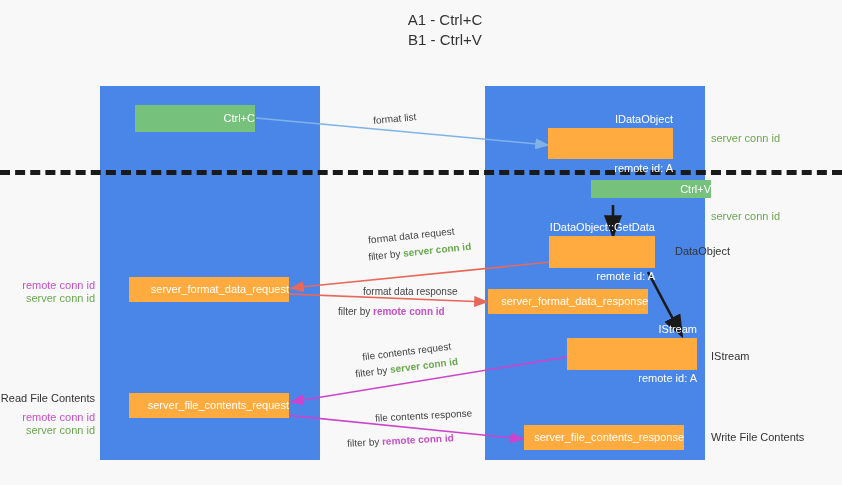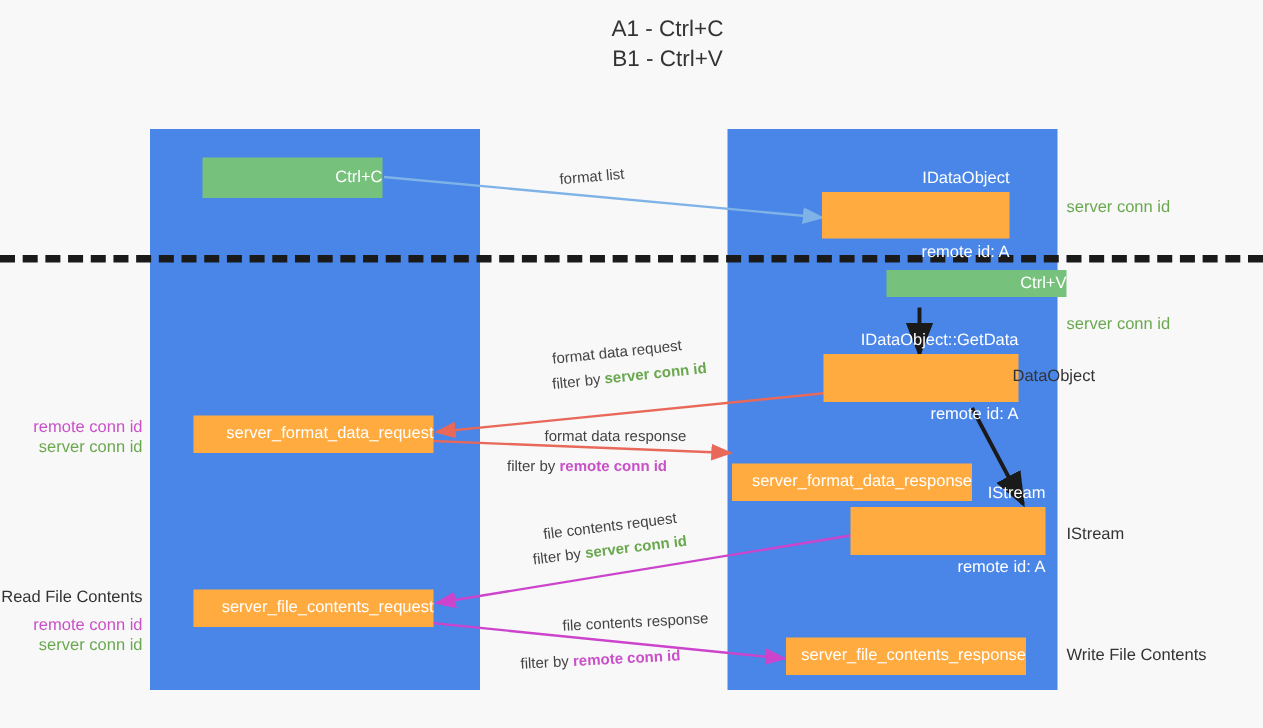--- a/index.html
+++ b/index.html
@@ -85,35 +85,35 @@
 
   <div class="box orange" style="left:548px;top:128px;width:125px;height:31px;">
     <div class="l1">IDataObject</div>
     <div class="l2">remote id: A</div>
   </div>
 
   <div class="box green" style="left:553px;top:180px;width:120px;height:18px;margin-left:38px;">
     <div class="l1">Ctrl+V</div>
   </div>
 
-  <div class="box orange" style="left:549px;top:236px;width:130px;height:32px;">
+  <div class="box orange" style="left:549px;top:236px;width:106px;height:32px;">
     <div class="l1">IDataObject::GetData</div>
     <div class="l2">remote id: A</div>
   </div>
 
   <div class="box orange" style="left:567px;top:338px;width:130px;height:32px;">
     <div class="l1">IStream</div>
     <div class="l2">remote id: A</div>
   </div>
 
   <div class="box orange" style="left:129px;top:277px;width:160px;height:25px;">
     <div class="l1">server_format_data_request</div>
   </div>
 
-  <div class="box orange" style="left:488px;top:289px;width:160px;height:25px;margin-top:20px;">
+  <div class="box orange" style="left:488px;top:289px;width:160px;height:25px;">
     <div class="l1">server_format_data_response</div>
   </div>
 
   <div class="box orange" style="left:129px;top:393px;width:160px;height:25px;">
     <div class="l1">server_file_contents_request</div>
   </div>
 
   <div class="box orange" style="left:524px;top:425px;width:160px;height:25px;">
     <div class="l1">server_file_contents_response</div>
   </div>

